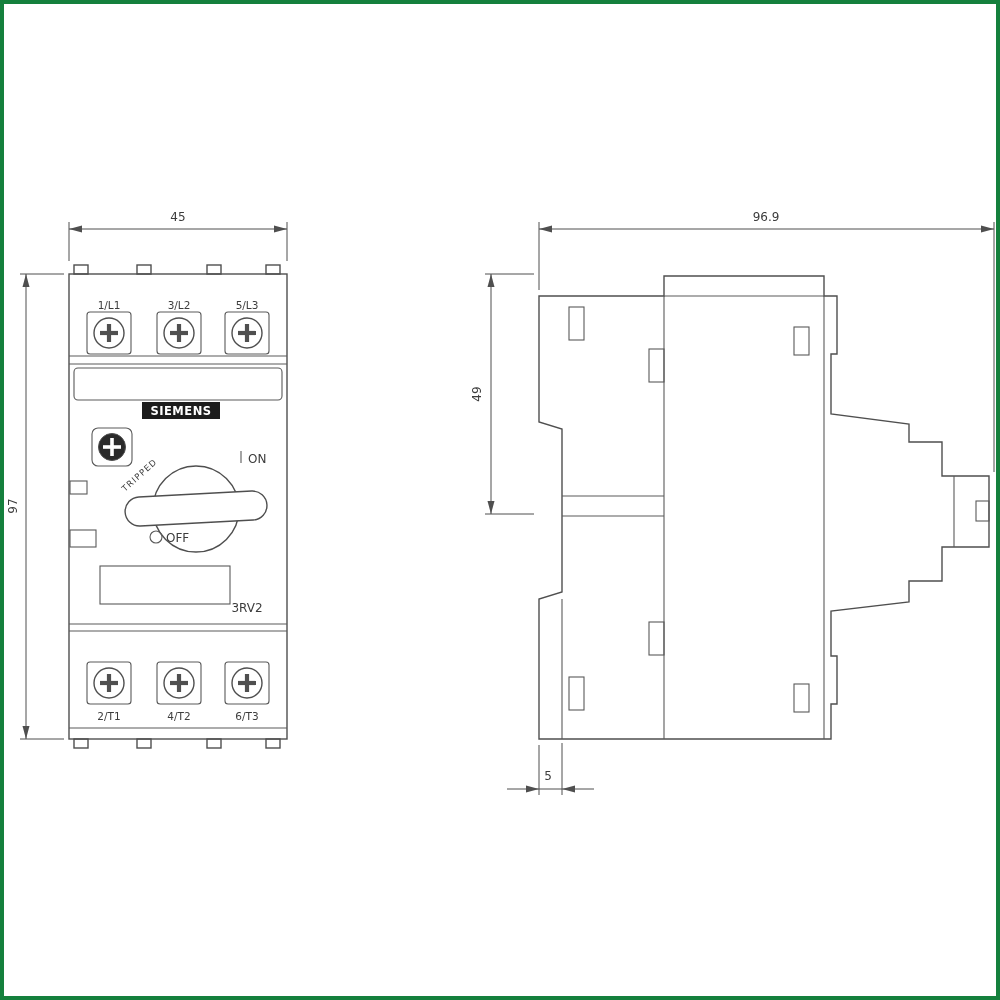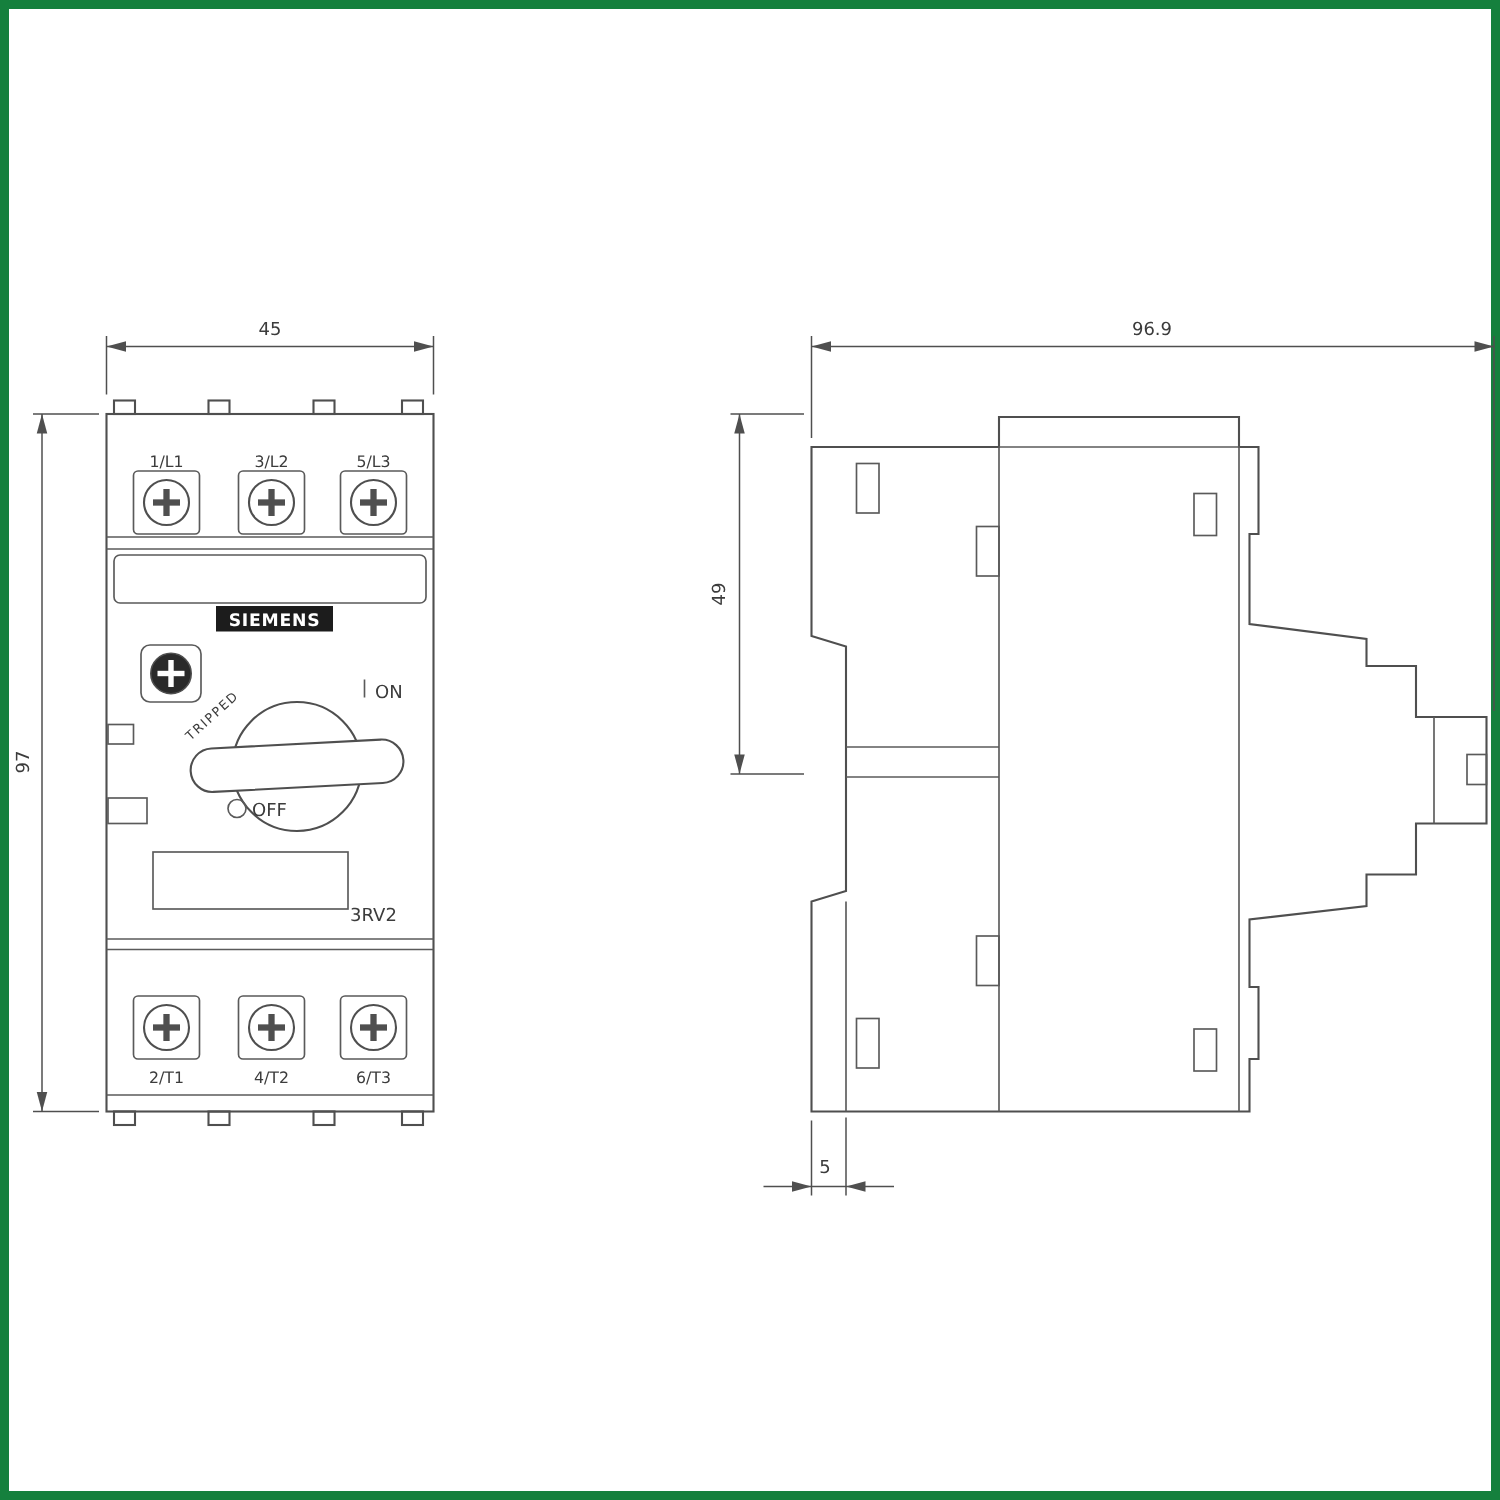--- a/index.html
+++ b/index.html
@@ -1,18 +1,18 @@
 <!DOCTYPE html>
 <html><head>
 <meta charset="utf-8">
 <style>
   html,body{margin:0;padding:0;background:#fff;}
   .canvas{
     width:1000px;height:1000px;position:relative;background:#ffffff;
-    border:6px solid #15803d;box-sizing:border-box;
+    border:4px solid #15803d;box-sizing:border-box;
     font-family:"DejaVu Sans","Liberation Sans",sans-serif;
   }
   svg{display:block;}
   .ln{stroke:#4f4f4f;stroke-width:1.4;fill:none;stroke-linejoin:miter;stroke-linecap:butt;}
   .lnw{stroke:#4f4f4f;stroke-width:1.4;fill:#ffffff;stroke-linejoin:round;}
   .thin{stroke:#5a5a5a;stroke-width:1.1;fill:none;}
   .dim{stroke:#4f4f4f;stroke-width:1;fill:none;}
   .arr{fill:#4f4f4f;stroke:none;}
   .txt{font-family:"DejaVu Sans","Liberation Sans",sans-serif;font-size:12px;fill:#3c3c3c;}
   .tsm{font-size:10.5px;}

